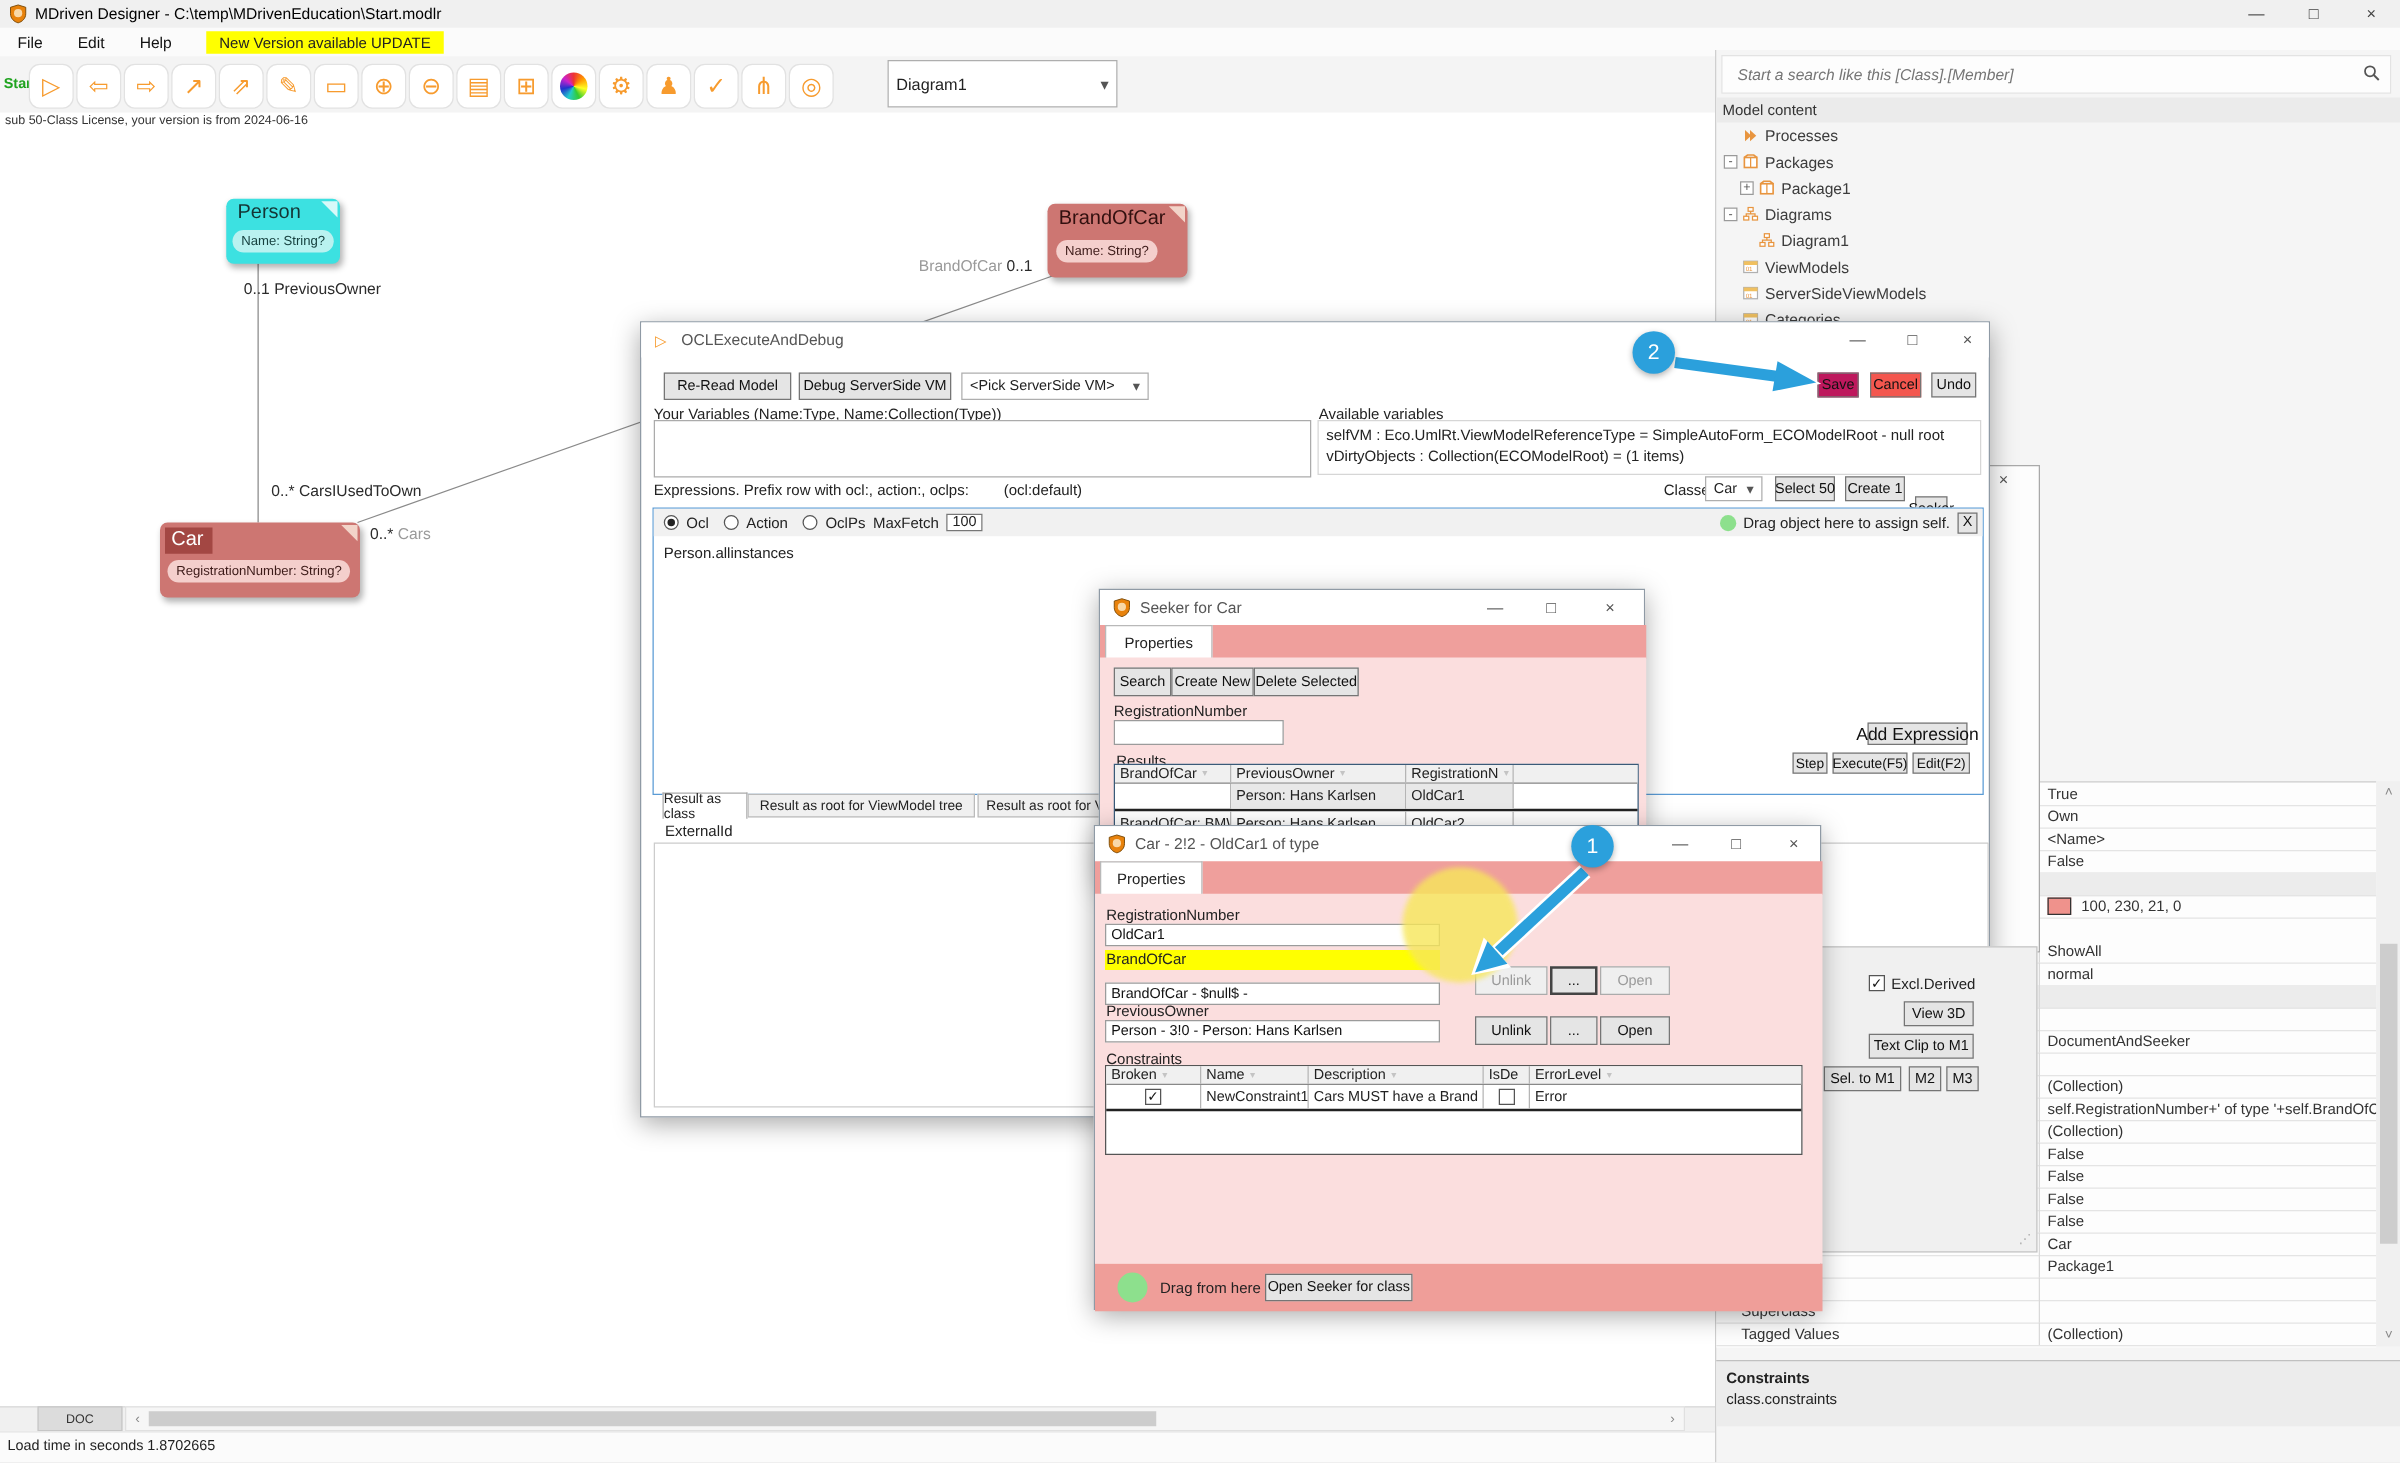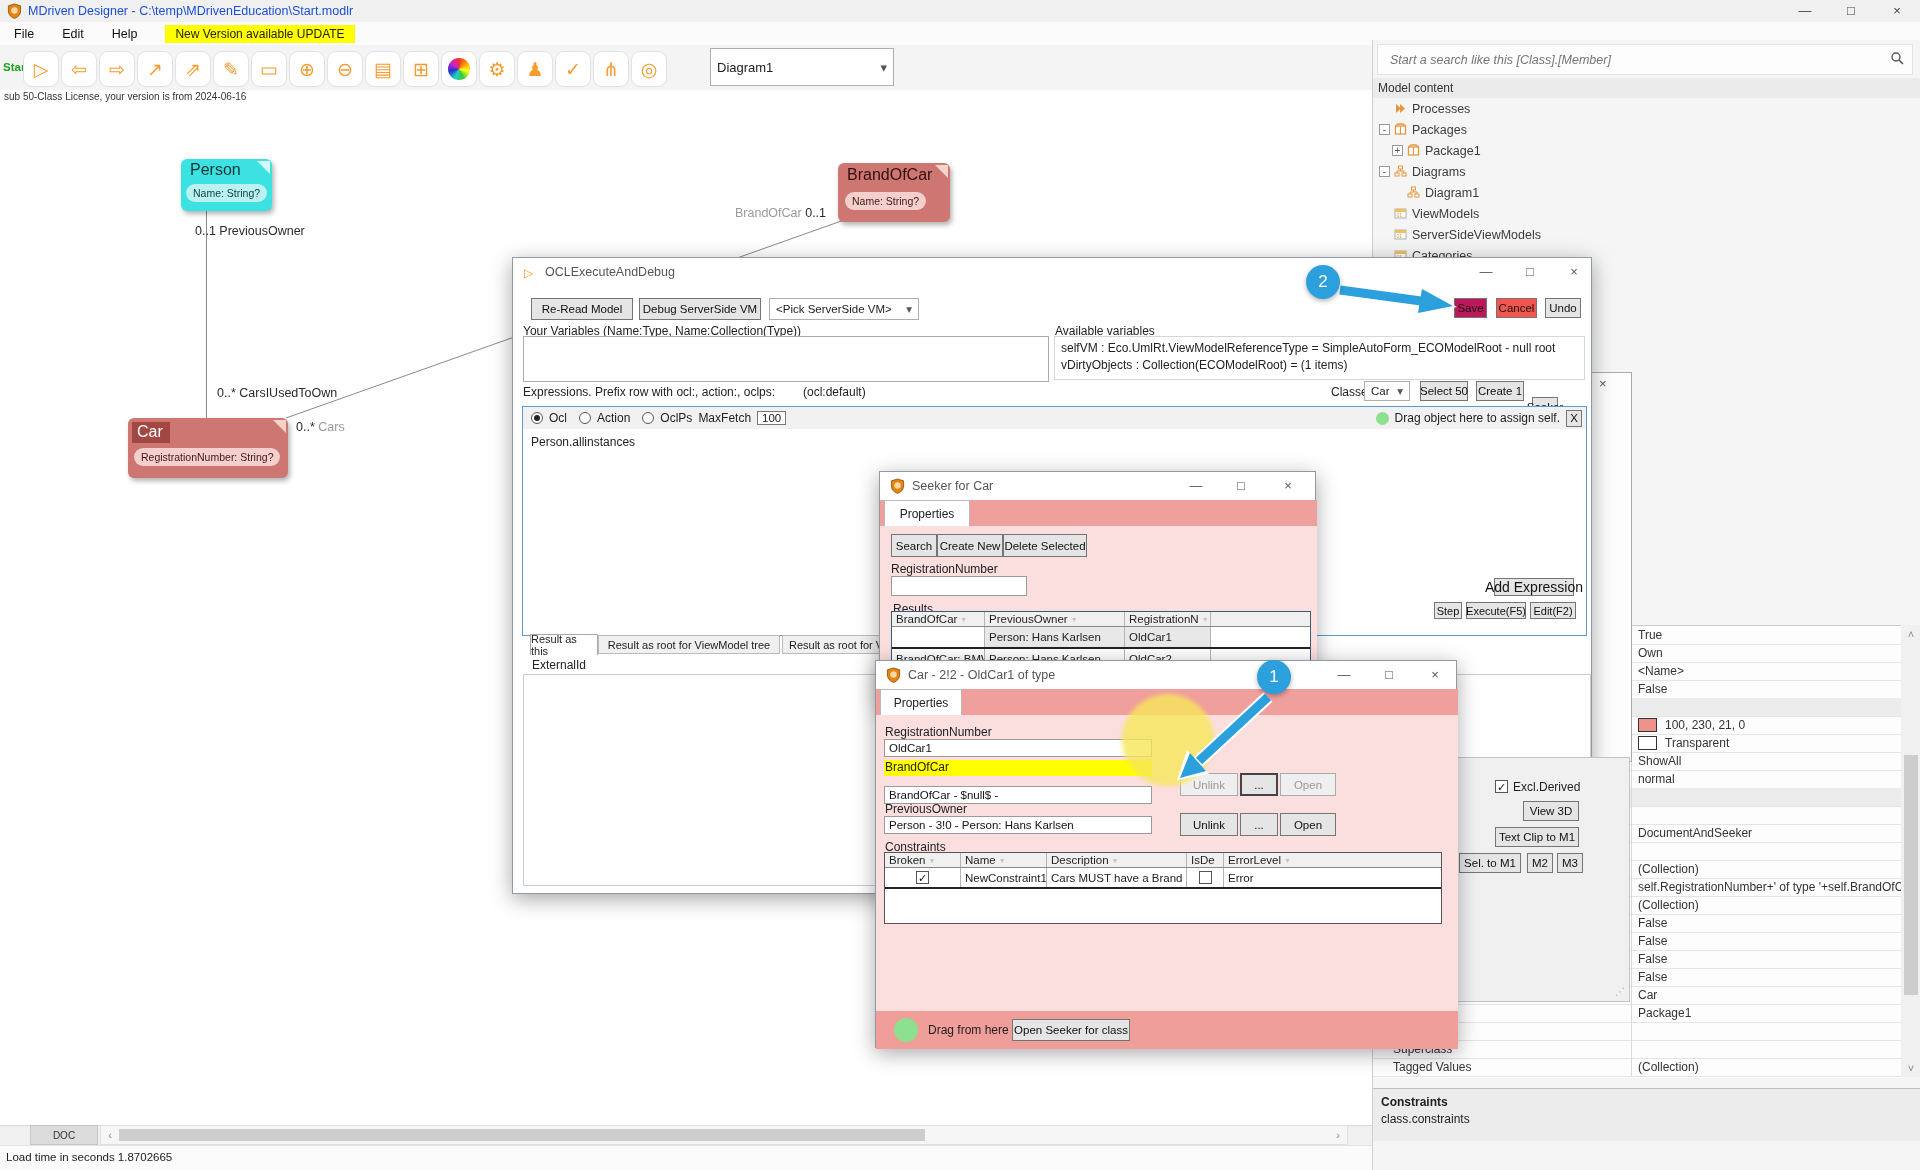--- a/index.html
+++ b/index.html
@@ -1,20 +1,20 @@
 <!DOCTYPE html>
 <html><head>
 <meta charset="utf-8">
 <style>
   html,body{margin:0;padding:0;background:#dcdcdc;}
   .page{position:relative;width:1920px;height:1170px;background:#ffffff;font-family:"Liberation Sans",sans-serif;font-size:12px;color:#222;overflow:hidden;}
   .abs{position:absolute;}
   
   .titlebar-main{left:0;top:0;width:1920px;height:22px;background:#f0f0f0;border-bottom:1px solid #e3e3e3;display:flex;align-items:center;}
-  .title-text{margin-left:28px;font-size:12.5px;color:#1d4ed8;}
+  .title-text{margin-left:28px;font-size:12.5px;color:#000000;}
   .winctl-main{position:absolute;top:0;width:46px;height:22px;text-align:center;line-height:22px;color:#444;font-size:13px;}
   .menubar{left:0;top:22px;width:1920px;height:23px;background:#fbfbfb;display:flex;align-items:center;}
   .menu-item{padding:0 14px;font-size:12.5px;color:#111;}
   .update-banner{background:#ffff00;padding:2px 10px;font-size:12px;margin-left:14px;}
   .toolbar{left:0;top:45px;width:1372px;height:45px;background:#f4f4f4;}
   .start-label{position:absolute;left:3px;top:16px;color:#1ea31e;font-weight:bold;font-size:11.5px;}
   .tbtn{position:absolute;top:6px;width:34px;height:34px;background:#fff;border:1px solid #e2e2e2;border-radius:9px;display:flex;align-items:center;justify-content:center;color:#f79b2e;font-size:19px;}
   .wheel{width:22px;height:22px;border-radius:50%;background:conic-gradient(#e33,#f90,#ff2,#3c3,#2cc,#23c,#c2c,#e33);}
   .combo{background:#fff;border:1px solid #aeaeae;display:flex;align-items:center;justify-content:space-between;padding:0 6px;box-sizing:border-box;}
   .license-note{left:4px;top:91px;font-size:10px;color:#333;}
@@ -271,27 +271,20 @@
             <span></span>
           </span>
         </div>
         <div class="grow" style="top: 90px;">
           <span class="gleft"></span>
           <span class="gright">
             <span class="swatch" style="background: rgb(239, 146, 140);"></span>
             <span>100, 230, 21, 0</span>
           </span>
         </div>
-        <div class="grow" style="top: 108px;">
-          <span class="gleft"></span>
-          <span class="gright">
-            <span class="swatch" style="background: rgb(255, 255, 255);"></span>
-            <span>Transparent</span>
-          </span>
-        </div>
         <div class="grow" style="top: 126px;">
           <span class="gleft"></span>
           <span class="gright">
             <span>ShowAll</span>
           </span>
         </div>
         <div class="grow" style="top: 144px;">
           <span class="gleft"></span>
           <span class="gright">
             <span>normal</span>
@@ -464,21 +457,21 @@
         </span>
       </div>
       <div style="padding:6px 0 0 8px;font-size:12px;">Person.allinstances</div>
     </div>
 
     <div class="abs btn" style="left:981px;top:320px;width:80px;height:18px;font-size:14px;">Add Expression</div>
     <div class="abs btn" style="left:921px;top:344px;width:28px;height:17px;font-size:11px;">Step</div>
     <div class="abs btn" style="left:953px;top:344px;width:60px;height:17px;font-size:11px;">Execute(F5)</div>
     <div class="abs btn" style="left:1017px;top:344px;width:46px;height:17px;font-size:11px;">Edit(F2)</div>
 
-    <div class="abs" style="left:17px;top:376px;width:66px;height:20px;background:#fff;border:1px solid #aaa;border-bottom:none;display:flex;align-items:center;justify-content:center;font-size:11px;">Result as this</div>
+    <div class="abs" style="left:17px;top:376px;width:66px;height:20px;background:#fff;border:1px solid #aaa;border-bottom:none;display:flex;align-items:center;justify-content:center;font-size:11px;">Result as class</div>
     <div class="abs" style="left:85px;top:377px;width:182px;height:19px;background:#f0f0f0;border:1px solid #bbb;display:flex;align-items:center;justify-content:center;font-size:11px;box-sizing:border-box;">Result as root for ViewModel tree</div>
     <div class="abs" style="left:269px;top:377px;width:150px;height:19px;background:#f0f0f0;border:1px solid #bbb;display:flex;align-items:center;justify-content:flex-start;padding-left:6px;font-size:11px;box-sizing:border-box;">Result as root for Vie</div>
     <div class="abs lbl" style="left:19px;top:400px;">ExternalId</div>
     <div class="abs" style="left:10px;top:416px;width:1066px;height:210px;background:#fff;border:1px solid #ccc;"></div>
   </div>
 
   <div class="abs" style="left:1454px;top:757px;width:176px;height:245px;background:#f0f0f0;border:1px solid #c4c4c4;box-sizing:border-box;">
     <span class="abs cb" style="left:40px;top:22px;">✓</span>
     <span class="abs lbl" style="left:58px;top:22px;">Excl.Derived</span>
     <div class="abs btn" style="left:68px;top:43px;width:56px;height:20px;">View 3D</div>

